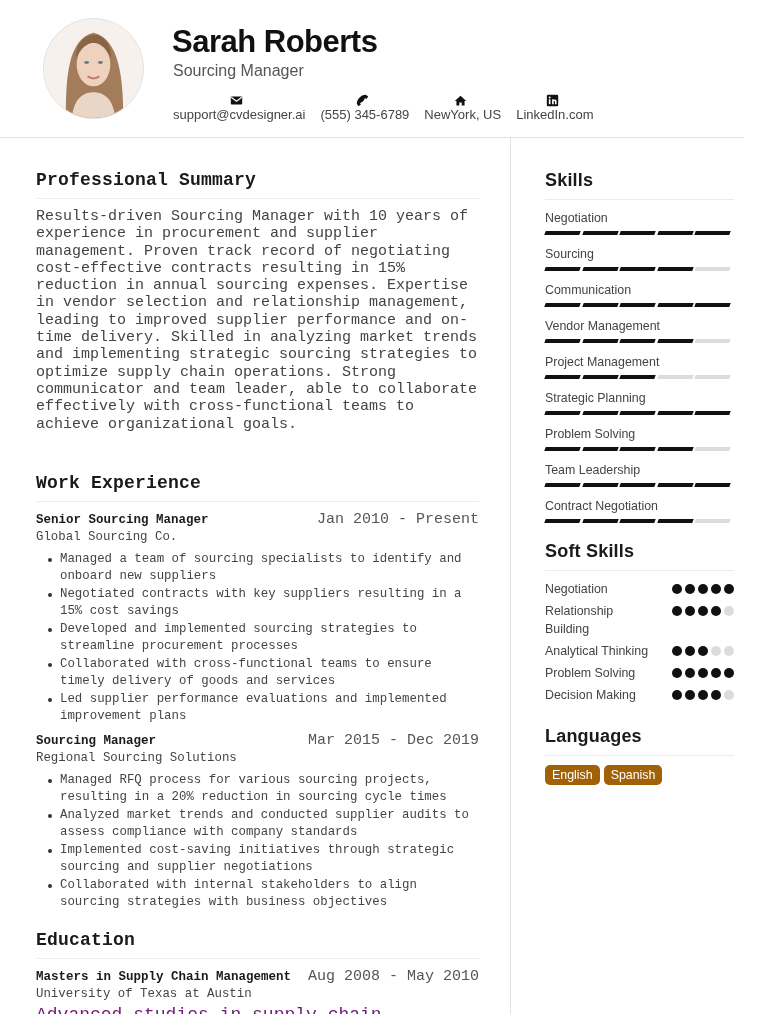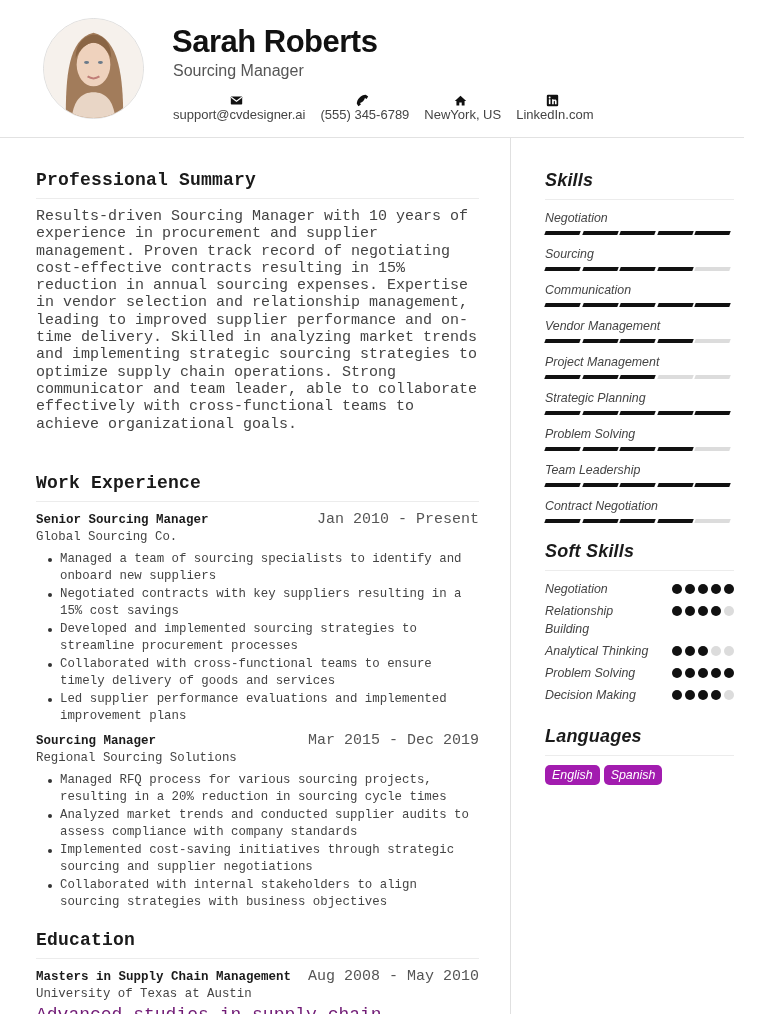--- a/index.html
+++ b/index.html
@@ -13,21 +13,21 @@
   .name { position: absolute; left: 172px; top: 24px; font-size: 31px; font-weight: 700; color: #111; letter-spacing: -0.5px; }
   .job-title { position: absolute; left: 173px; top: 62px; font-size: 16px; color: #555; }
   .contacts { position: absolute; left: 173px; top: 94px; display: flex; align-items: center; font-size: 13px; color: #444; }
   .contact { display: flex; align-items: center; margin-right: 15px; flex-direction: column; }
   .contact .ic { width: 13px; height: 13px; margin-right: 5px; display: inline-flex; align-items: center; justify-content: center; }
   .contact .ic svg { width: 13px; height: 13px; display: block; }
 
   
   .vdivider { position: absolute; left: 510px; top: 138px; width: 1px; height: 876px; background: #e0e0e0; }
   .left { position: absolute; left: 36px; top: 170px; width: 443px; font-family: Liberation Mono, monospace; }
-  .right { position: absolute; left: 545px; top: 170px; width: 189px; font-style: italic; }
+  .right { position: absolute; left: 545px; top: 170px; width: 189px; }
 
   .section-title { font-size: 18px; font-weight: 700; color: #1a1a1a; letter-spacing: 0.2px; padding-bottom: 8px; border-bottom: 1px solid #ececec; margin-bottom: 9px; }
   .summary { font-size: 15px; line-height: 17.3px; color: #444; margin-bottom: 40px; }
 
   .job { margin-bottom: 0; }
   .job-head { display: flex; justify-content: space-between; align-items: baseline; }
   .job-role { font-size: 12.5px; font-weight: 700; color: #1a1a1a; }
   .job-date { font-size: 15px; color: #555; }
   .job-company { font-size: 12.4px; color: #444; margin-top: 2px; }
   .bullets { list-style: none; margin: 7px 0 6px 0; padding-left: 0; }
@@ -45,21 +45,21 @@
   .bar:last-child { margin-right: 0; }
 
   
   .soft { display: flex; justify-content: space-between; align-items: flex-start; margin-bottom: 4px; }
   .soft-name { font-size: 12.4px; color: #444; line-height: 18px; width: 110px; }
   .dots { display: flex; margin-top: 4px; }
   .dot { width: 10px; height: 10px; border-radius: 50%; margin-left: 3px; background: #dcdcdc; }
   .dot.on { background: #111; }
 
   .langs { display: flex; margin-top: 1px; }
-  .lang { background: #a21caf; color: #fff; font-size: 12.4px; padding: 3px 7px; border-radius: 5px; margin-right: 4px; }
+  .lang { background: #a16207; color: #fff; font-size: 12.4px; padding: 3px 7px; border-radius: 5px; margin-right: 4px; }
 </style>
 </head>
 <body>
 
 <div class="header">
   <div class="photo">
     <svg viewBox="0 0 100 100">
       <rect width="100" height="100" fill="#f6f1ec"></rect>
       <path d="M22 100 C22 60 24 20 50 14 C76 20 80 60 80 100 Z" fill="#a27c5b"></path>
       <path d="M28 100 C30 82 38 74 50 74 C62 74 70 82 72 100 Z" fill="#e9d6c6"></path>

